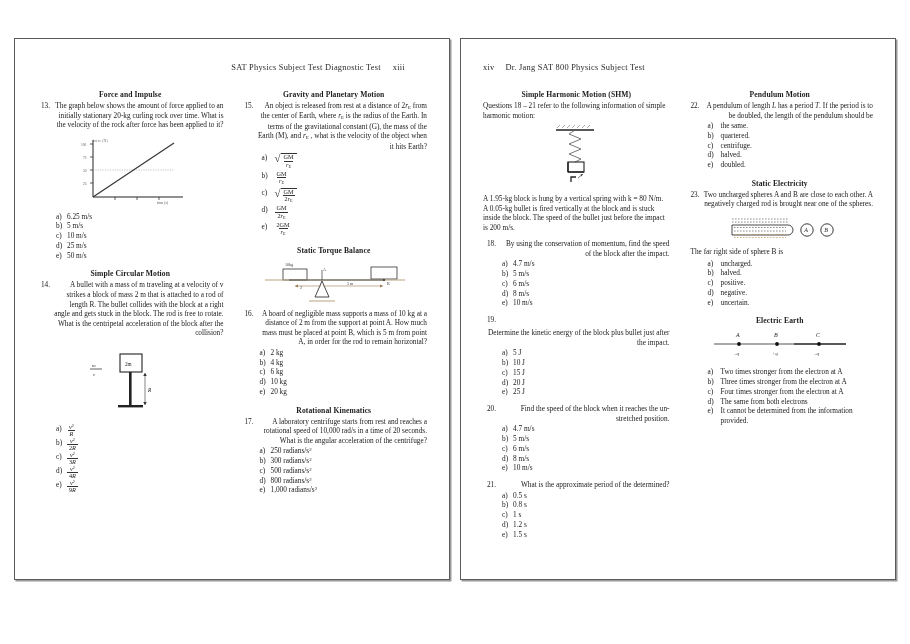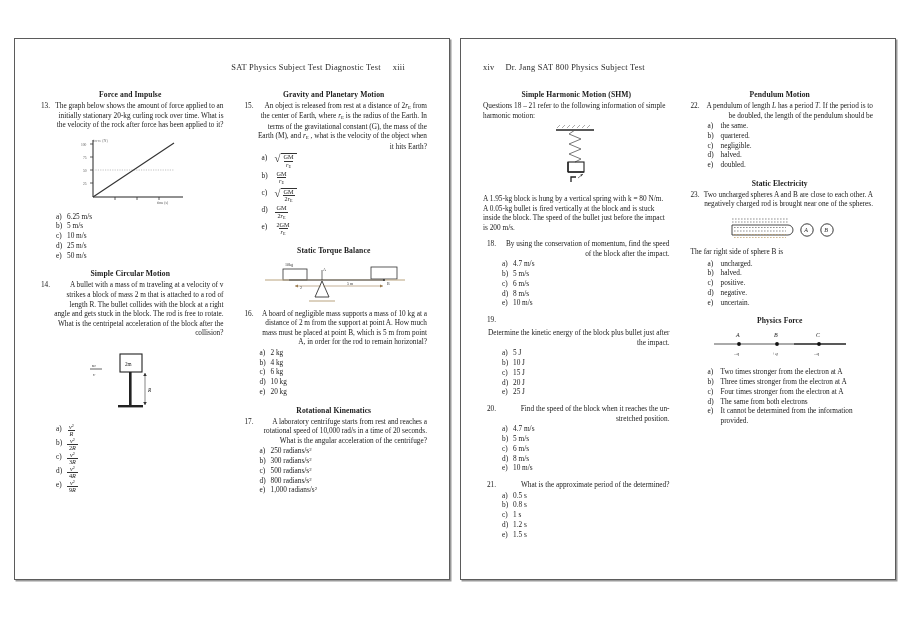--- a/index.html
+++ b/index.html
@@ -486,21 +486,21 @@
           <li>
               <span class="cl">a)</span>
               <span class="cv">the same.</span>
             </li>
           <li>
               <span class="cl">b)</span>
               <span class="cv">quartered.</span>
             </li>
           <li>
               <span class="cl">c)</span>
-              <span class="cv">negligible.</span>
+              <span class="cv">centrifuge.</span>
             </li>
           <li>
               <span class="cl">d)</span>
               <span class="cv">halved.</span>
             </li>
           <li>
               <span class="cl">e)</span>
               <span class="cv">doubled.</span>
             </li>
         </ul>
@@ -546,21 +546,21 @@
           <li>
               <span class="cl">d)</span>
               <span class="cv">negative.</span>
             </li>
           <li>
               <span class="cl">e)</span>
               <span class="cv">uncertain.</span>
             </li>
         </ul>
 
-        <div class="secthead sp">Physics Force</div>
+        <div class="secthead sp">Electric Earth</div>
 
         <div class="figwrap">
           <svg width="152" height="34" viewBox="0 0 152 34">
             <text x="32" y="8" font-size="6" font-style="italic" fill="#222" font-family="Liberation Serif, serif">A</text>
             <text x="70" y="8" font-size="6" font-style="italic" fill="#222" font-family="Liberation Serif, serif">B</text>
             <text x="112" y="8" font-size="6" font-style="italic" fill="#222" font-family="Liberation Serif, serif">C</text>
             <line x1="10" y1="15" x2="90" y2="15" stroke="#8e8e8e" stroke-width="1.6"></line>
             <line x1="90" y1="15" x2="142" y2="15" stroke="#222" stroke-width="1.3"></line>
             <circle cx="35" cy="15" r="1.9" fill="#111"></circle>
             <circle cx="73" cy="15" r="1.9" fill="#111"></circle>

